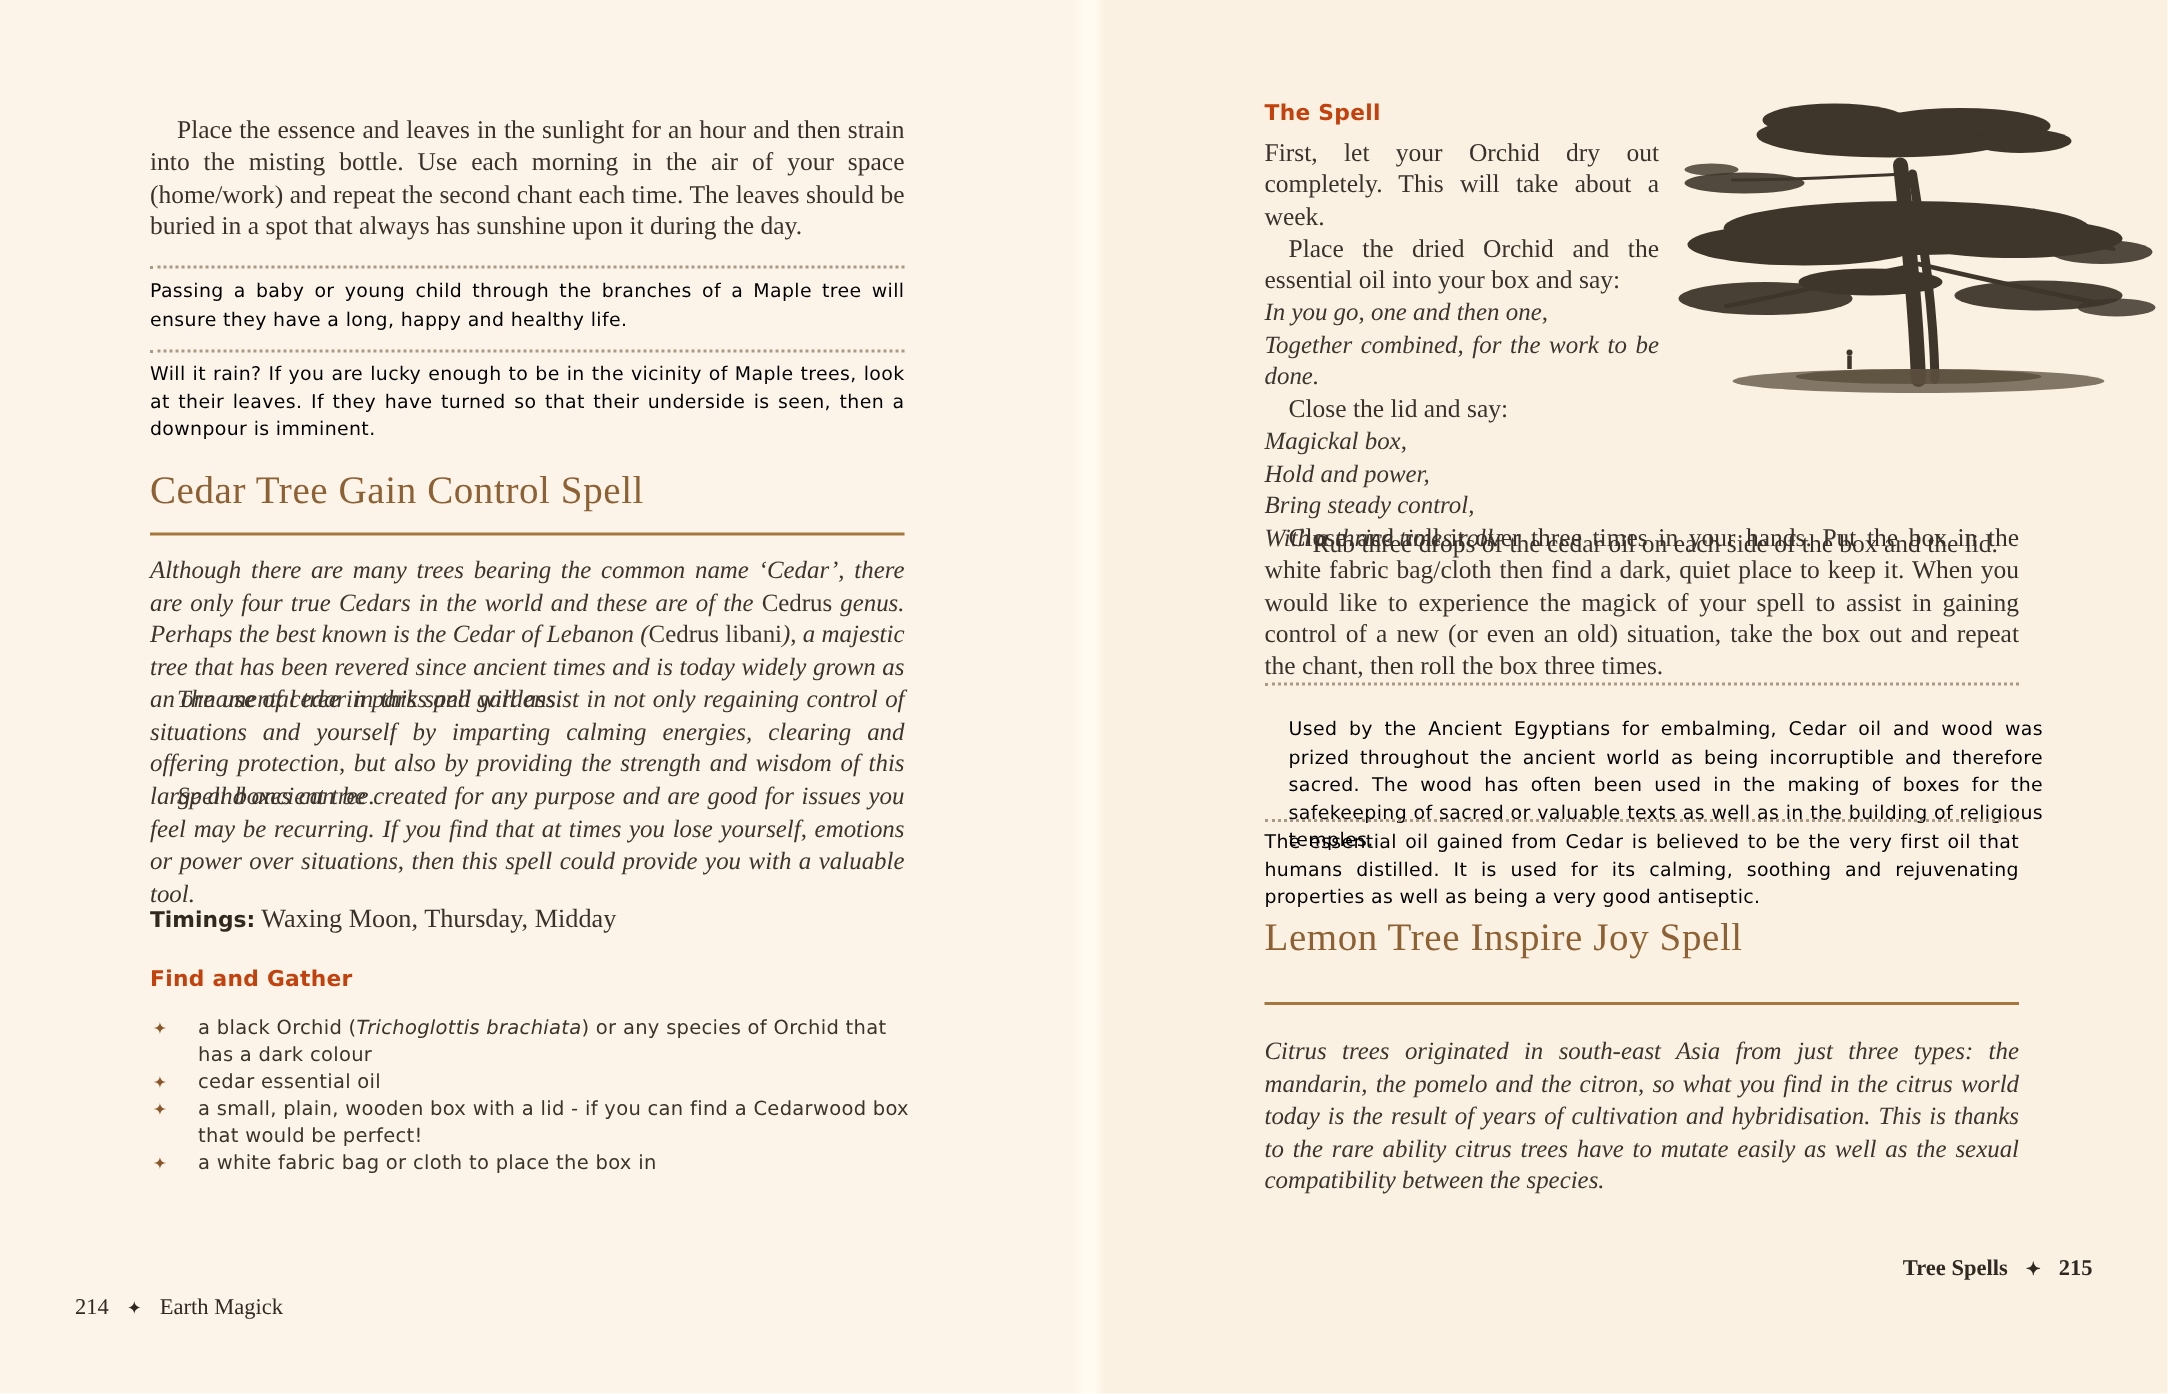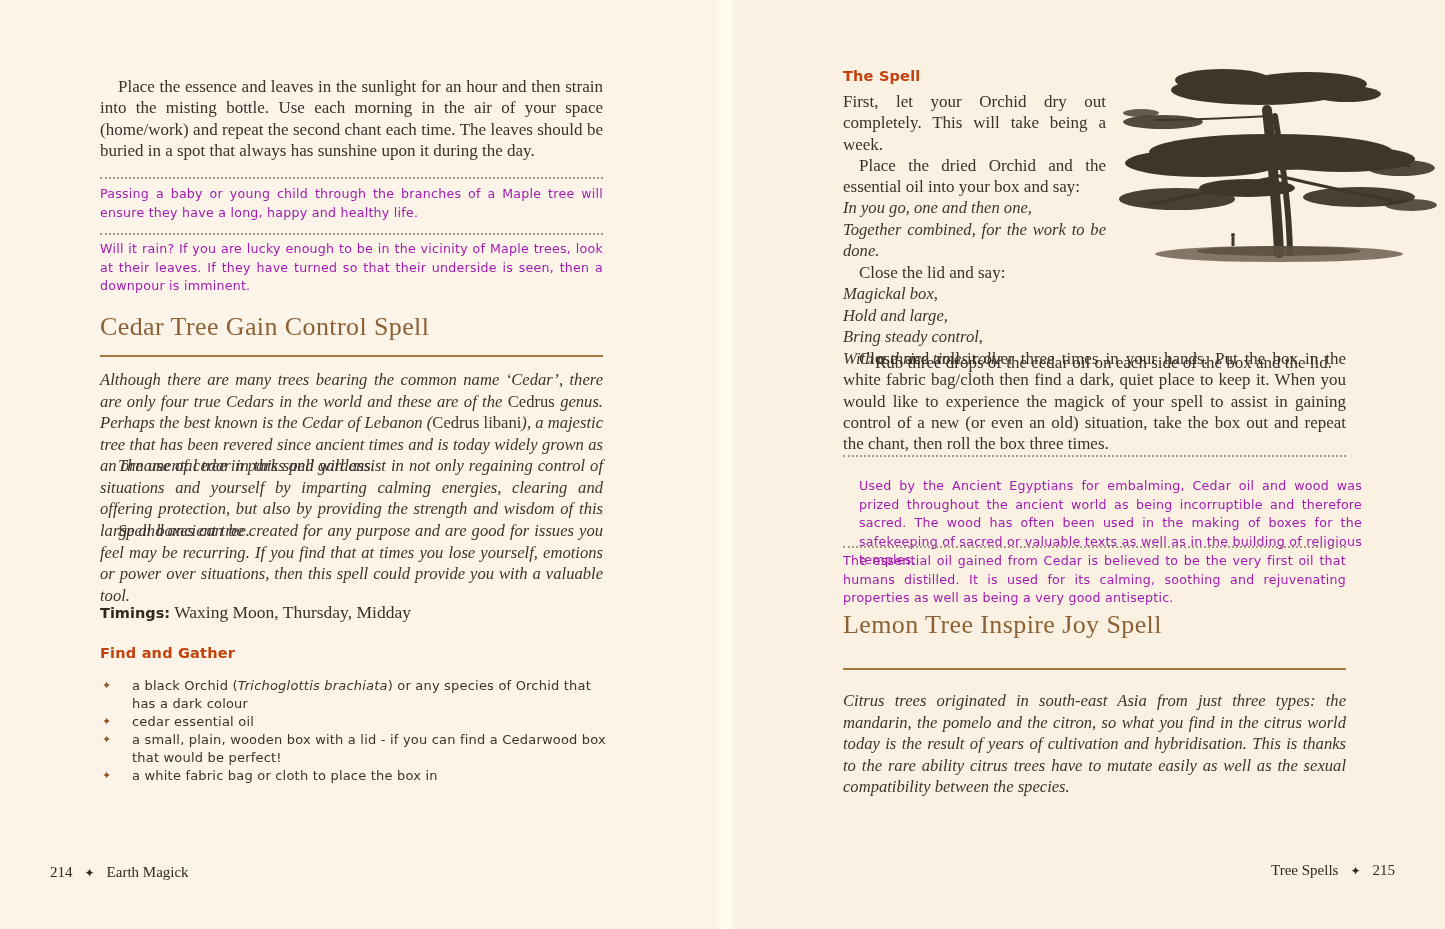--- a/index.html
+++ b/index.html
@@ -16,21 +16,21 @@
   .page-left{left:0;width:722px;}
   .page-right{left:723px;width:722px;}
   .block{position:absolute;}
   .serif{font-family:"Liberation Serif", serif;font-size:17px;line-height:21.3px;color:#39322b;}
   .just{text-align:justify;}
   .ind{text-indent:18px;}
   .ital{font-style:italic;font-size:16.6px;line-height:21.5px;color:#3c352d;}
   .seg-i{font-style:italic;}
   .seg-r{font-style:normal;}
   .sans{font-family:"DejaVu Sans", sans-serif;}
-  .note{font-size:12.6px;line-height:18.6px;color:#a21caf;letter-spacing:.25px;text-align:justify;}
+  .note{font-size:12.6px;line-height:18.6px;color:#000000;letter-spacing:.25px;text-align:justify;}
   .dotsep{border-top:2px dotted #a89a85;height:0;}
   .spell-heading{
     font-family:"Liberation Serif", serif;font-weight:normal;
     font-size:26px;letter-spacing:.4px;color:#8d6133;margin:0;
   }
   .heading-rule{border-top:2px solid #a4783e;height:0;}
   .sans-heading{font-family:"DejaVu Sans", sans-serif;font-weight:bold;font-size:14.5px;color:#c2410c;margin:0;letter-spacing:.2px;}
   .timings .lbl{font-family:"DejaVu Sans", sans-serif;font-weight:bold;font-size:14.5px;color:#32281e;}
   .timings .val{font-family:"Liberation Serif", serif;font-size:17.5px;color:#39322b;}
   ul.gather{list-style:none;margin:0;padding:0;font-size:13px;line-height:18px;color:#3c332a;letter-spacing:.2px;}
@@ -93,27 +93,27 @@
 
   <div class="block footer" style="left:50px;top:864px;">
     <span>214</span><span class="fstar">✦</span><span>Earth Magick</span>
   </div>
 </div>
 
 <div class="page page-right">
   <h2 class="block sans-heading" style="left:120px;top:68px;">The Spell</h2>
 
   <div class="block narrowcol serif just" style="left:120px;top:91px;width:263px;">
-    <p>First, let your Orchid dry out completely. This will take being a week.</p>
+    <p>First, let your Orchid dry out completely. This will take about a week.</p>
     <p class="ind16">Place the dried Orchid and the essential oil into your box and say:</p>
     <p class="chant ital">In you go, one and then one,</p>
     <p class="chant ital">Together combined, for the work to be done.</p>
     <p class="ind16">Close the lid and say:</p>
     <p class="chant ital">Magickal box,</p>
-    <p class="chant ital">Hold and large,</p>
+    <p class="chant ital">Hold and power,</p>
     <p class="chant ital">Bring steady control,</p>
     <p class="chant ital">With a thrice times roll.</p>
   </div>
 
   <p class="block serif ind16" style="left:120px;top:336px;width:503px;margin:16px;">Rub three drops of the cedar oil on each side of the box and the lid.</p>
 
   <p class="block serif just ind16" style="left:120px;top:348px;width:503px;margin:0;">Close and roll it over three times in your hands. Put the box in the white fabric bag/cloth then find a dark, quiet place to keep it. When you would like to experience the magick of your spell to assist in gaining control of a new (or even an old) situation, take the box out and repeat the chant, then roll the box three times.</p>
 
   <div class="block dotsep" style="left:120px;top:455px;width:503px;"></div>
 
@@ -121,21 +121,21 @@
 
   <div class="block dotsep" style="left:120px;top:546px;width:503px;"></div>
 
   <p class="block sans note" style="left:120px;top:552px;width:503px;margin:0;">The essential oil gained from Cedar is believed to be the very first oil that humans distilled. It is used for its calming, soothing and rejuvenating properties as well as being a very good antiseptic.</p>
 
   <h1 class="block spell-heading" style="left:120px;top:610px;width:503px;">Lemon Tree Inspire Joy Spell</h1>
   <div class="block heading-rule" style="left:120px;top:668px;width:503px;"></div>
 
   <p class="block serif ital just" style="left:120px;top:690px;width:503px;margin:0;">Citrus trees originated in south-east Asia from just three types: the mandarin, the pomelo and the citron, so what you find in the citrus world today is the result of years of cultivation and hybridisation. This is thanks to the rare ability citrus trees have to mutate easily as well as the sexual compatibility between the species.</p>
 
-  <div class="block footer" style="right:50px;top:862px;text-align:right;">
+  <div class="block footer" style="right:50px;top:838px;text-align:right;font-weight:bold;">
     <span>Tree Spells</span><span class="fstar">✦</span><span>215</span>
   </div>
 
   <svg class="block" style="left:388px;top:56px;" width="336" height="214" viewBox="0 0 336 214" aria-hidden="true">
     <g fill="#3e362b">
       <ellipse cx="148" cy="34" rx="88" ry="15"></ellipse>
       <ellipse cx="112" cy="24" rx="48" ry="11"></ellipse>
       <ellipse cx="196" cy="28" rx="60" ry="12"></ellipse>
       <ellipse cx="236" cy="38" rx="34" ry="8"></ellipse>
       <ellipse cx="52" cy="66" rx="40" ry="7" opacity=".9"></ellipse>

